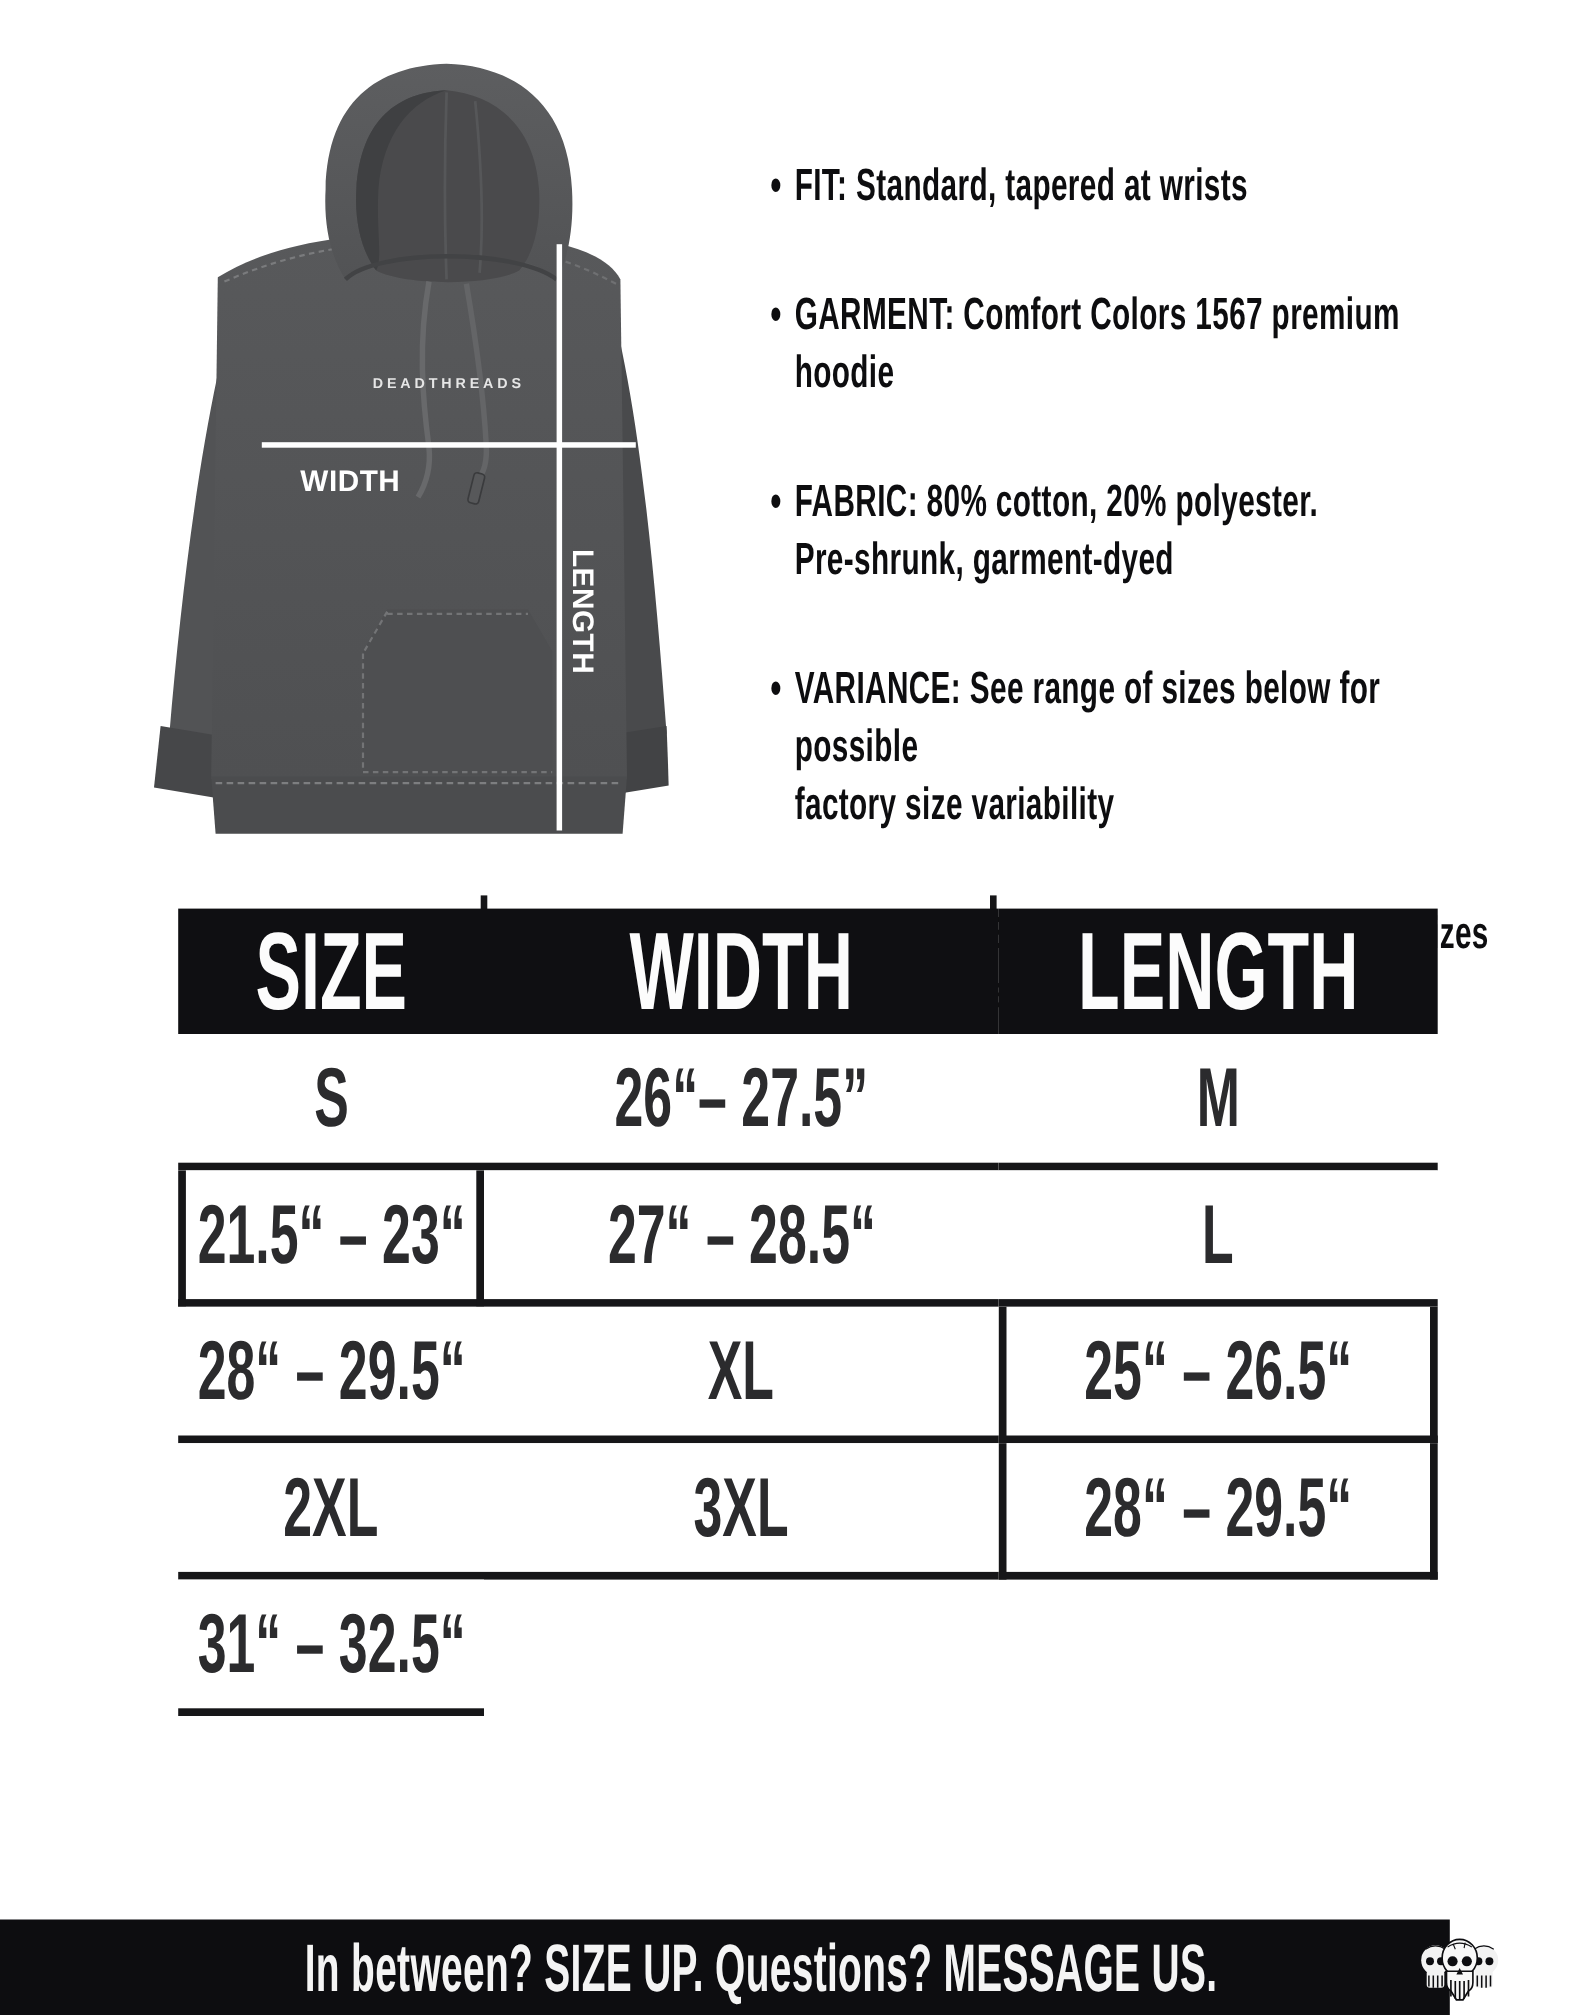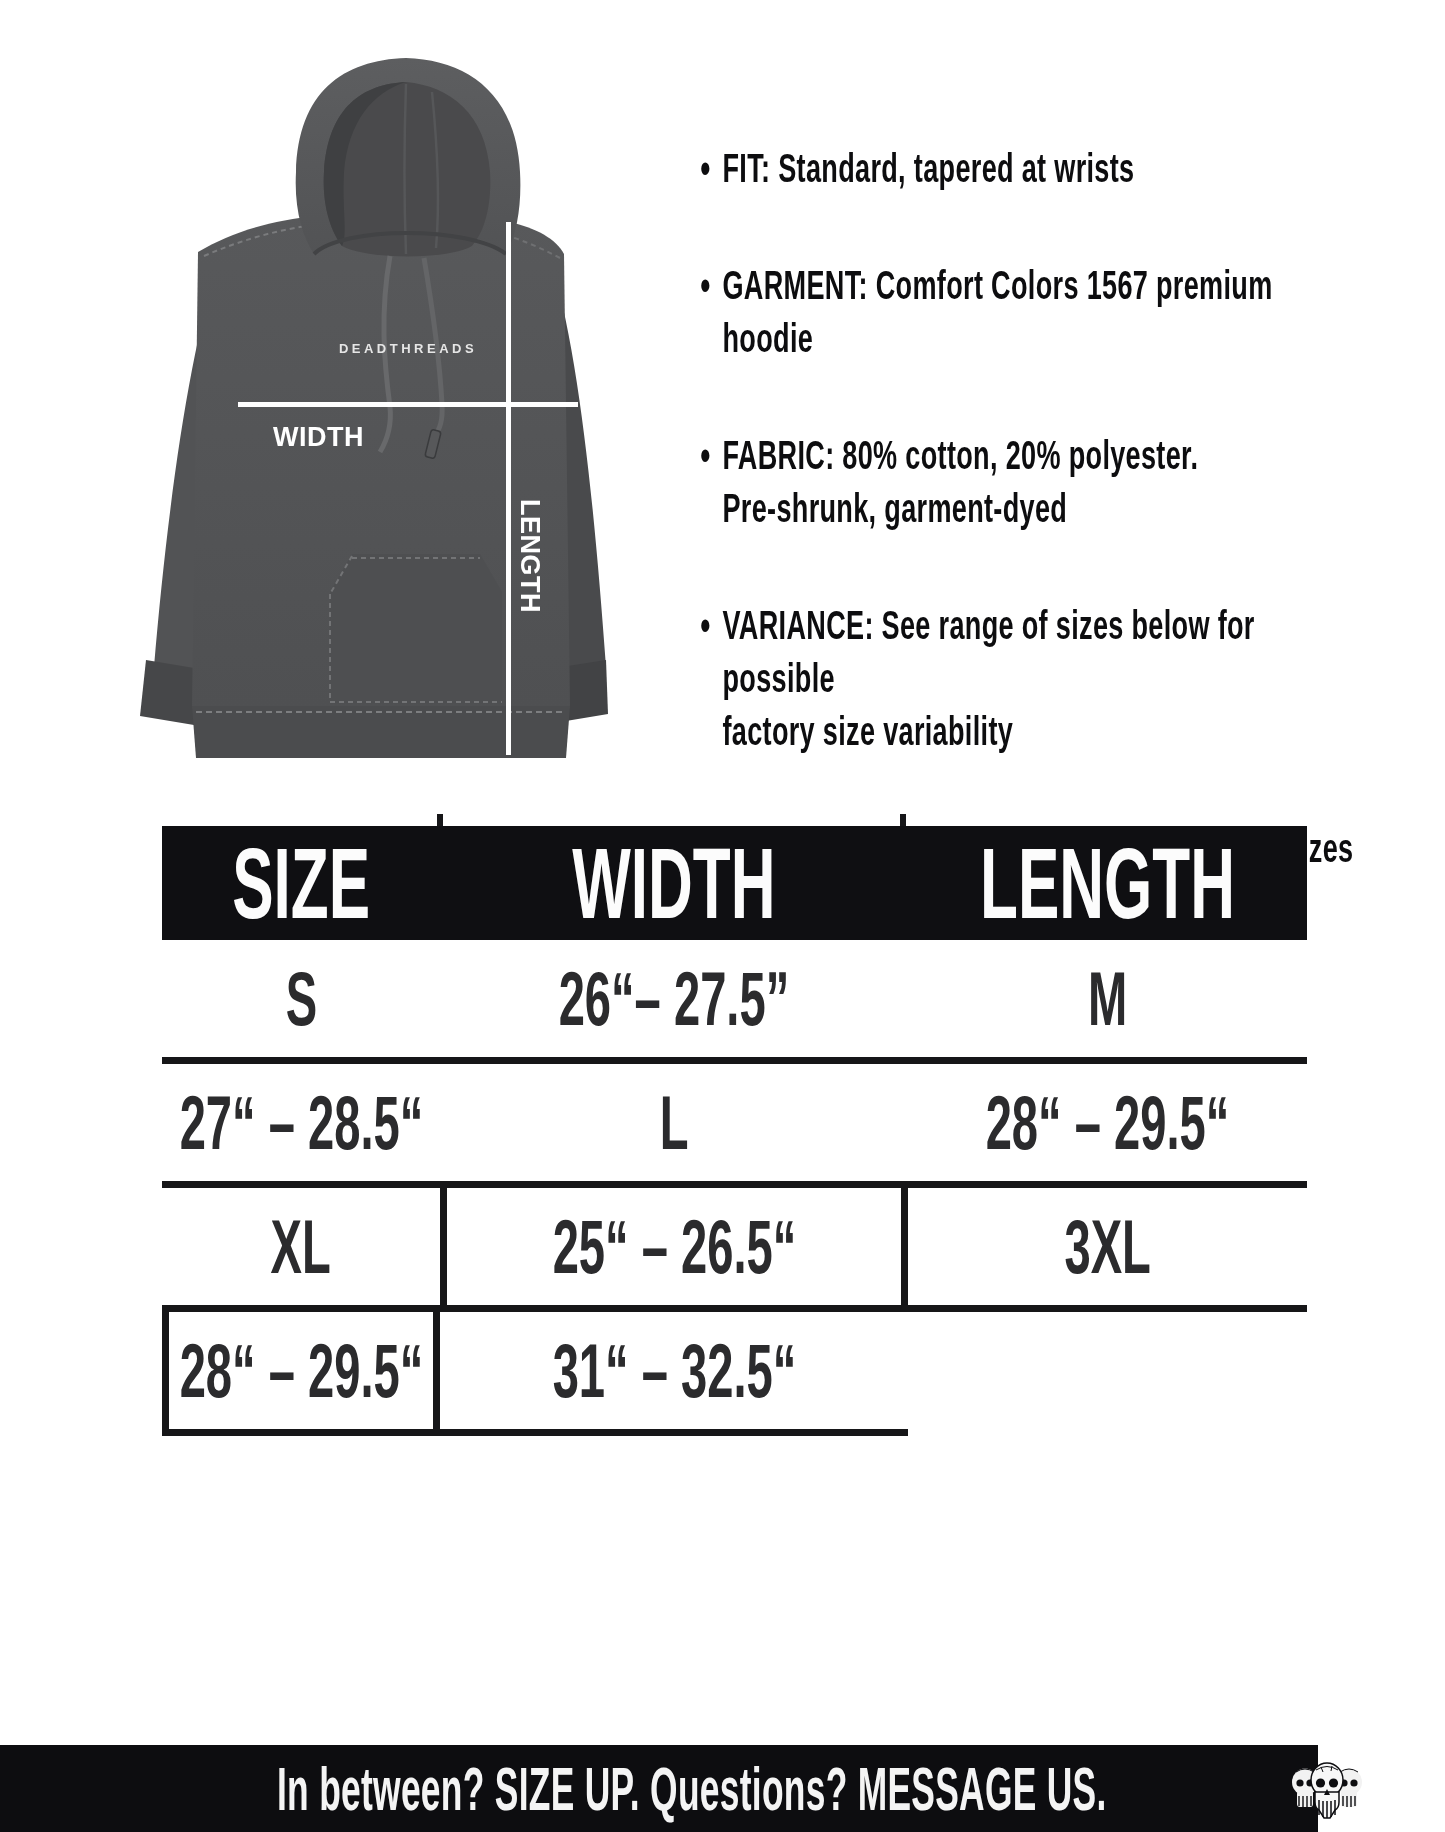--- a/index.html
+++ b/index.html
@@ -158,38 +158,44 @@
     <div class="cell row-border">
         <span class="cx">S</span>
       </div>
     <div class="cell row-border">
         <span class="cx">26“– 27.5”</span>
       </div>
 
     <div class="cell row-border">
         <span class="cx">M</span>
       </div>
+    <div class="cell row-border col-mid">
+        <span class="cx">21.5“ – 23“</span>
+      </div>
     <div class="cell row-border">
         <span class="cx">27“ – 28.5“</span>
       </div>
 
     <div class="cell row-border">
         <span class="cx">L</span>
       </div>
     <div class="cell row-border">
         <span class="cx">28“ – 29.5“</span>
       </div>
 
     <div class="cell row-border">
         <span class="cx">XL</span>
       </div>
     <div class="cell row-border col-mid">
         <span class="cx">25“ – 26.5“</span>
       </div>
 
+    <div class="cell row-border">
+        <span class="cx">2XL</span>
+      </div>
 
     <div class="cell row-border">
         <span class="cx">3XL</span>
       </div>
     <div class="cell row-border col-mid">
         <span class="cx">28“ – 29.5“</span>
       </div>
     <div class="cell row-border">
         <span class="cx">31“ – 32.5“</span>
       </div>

